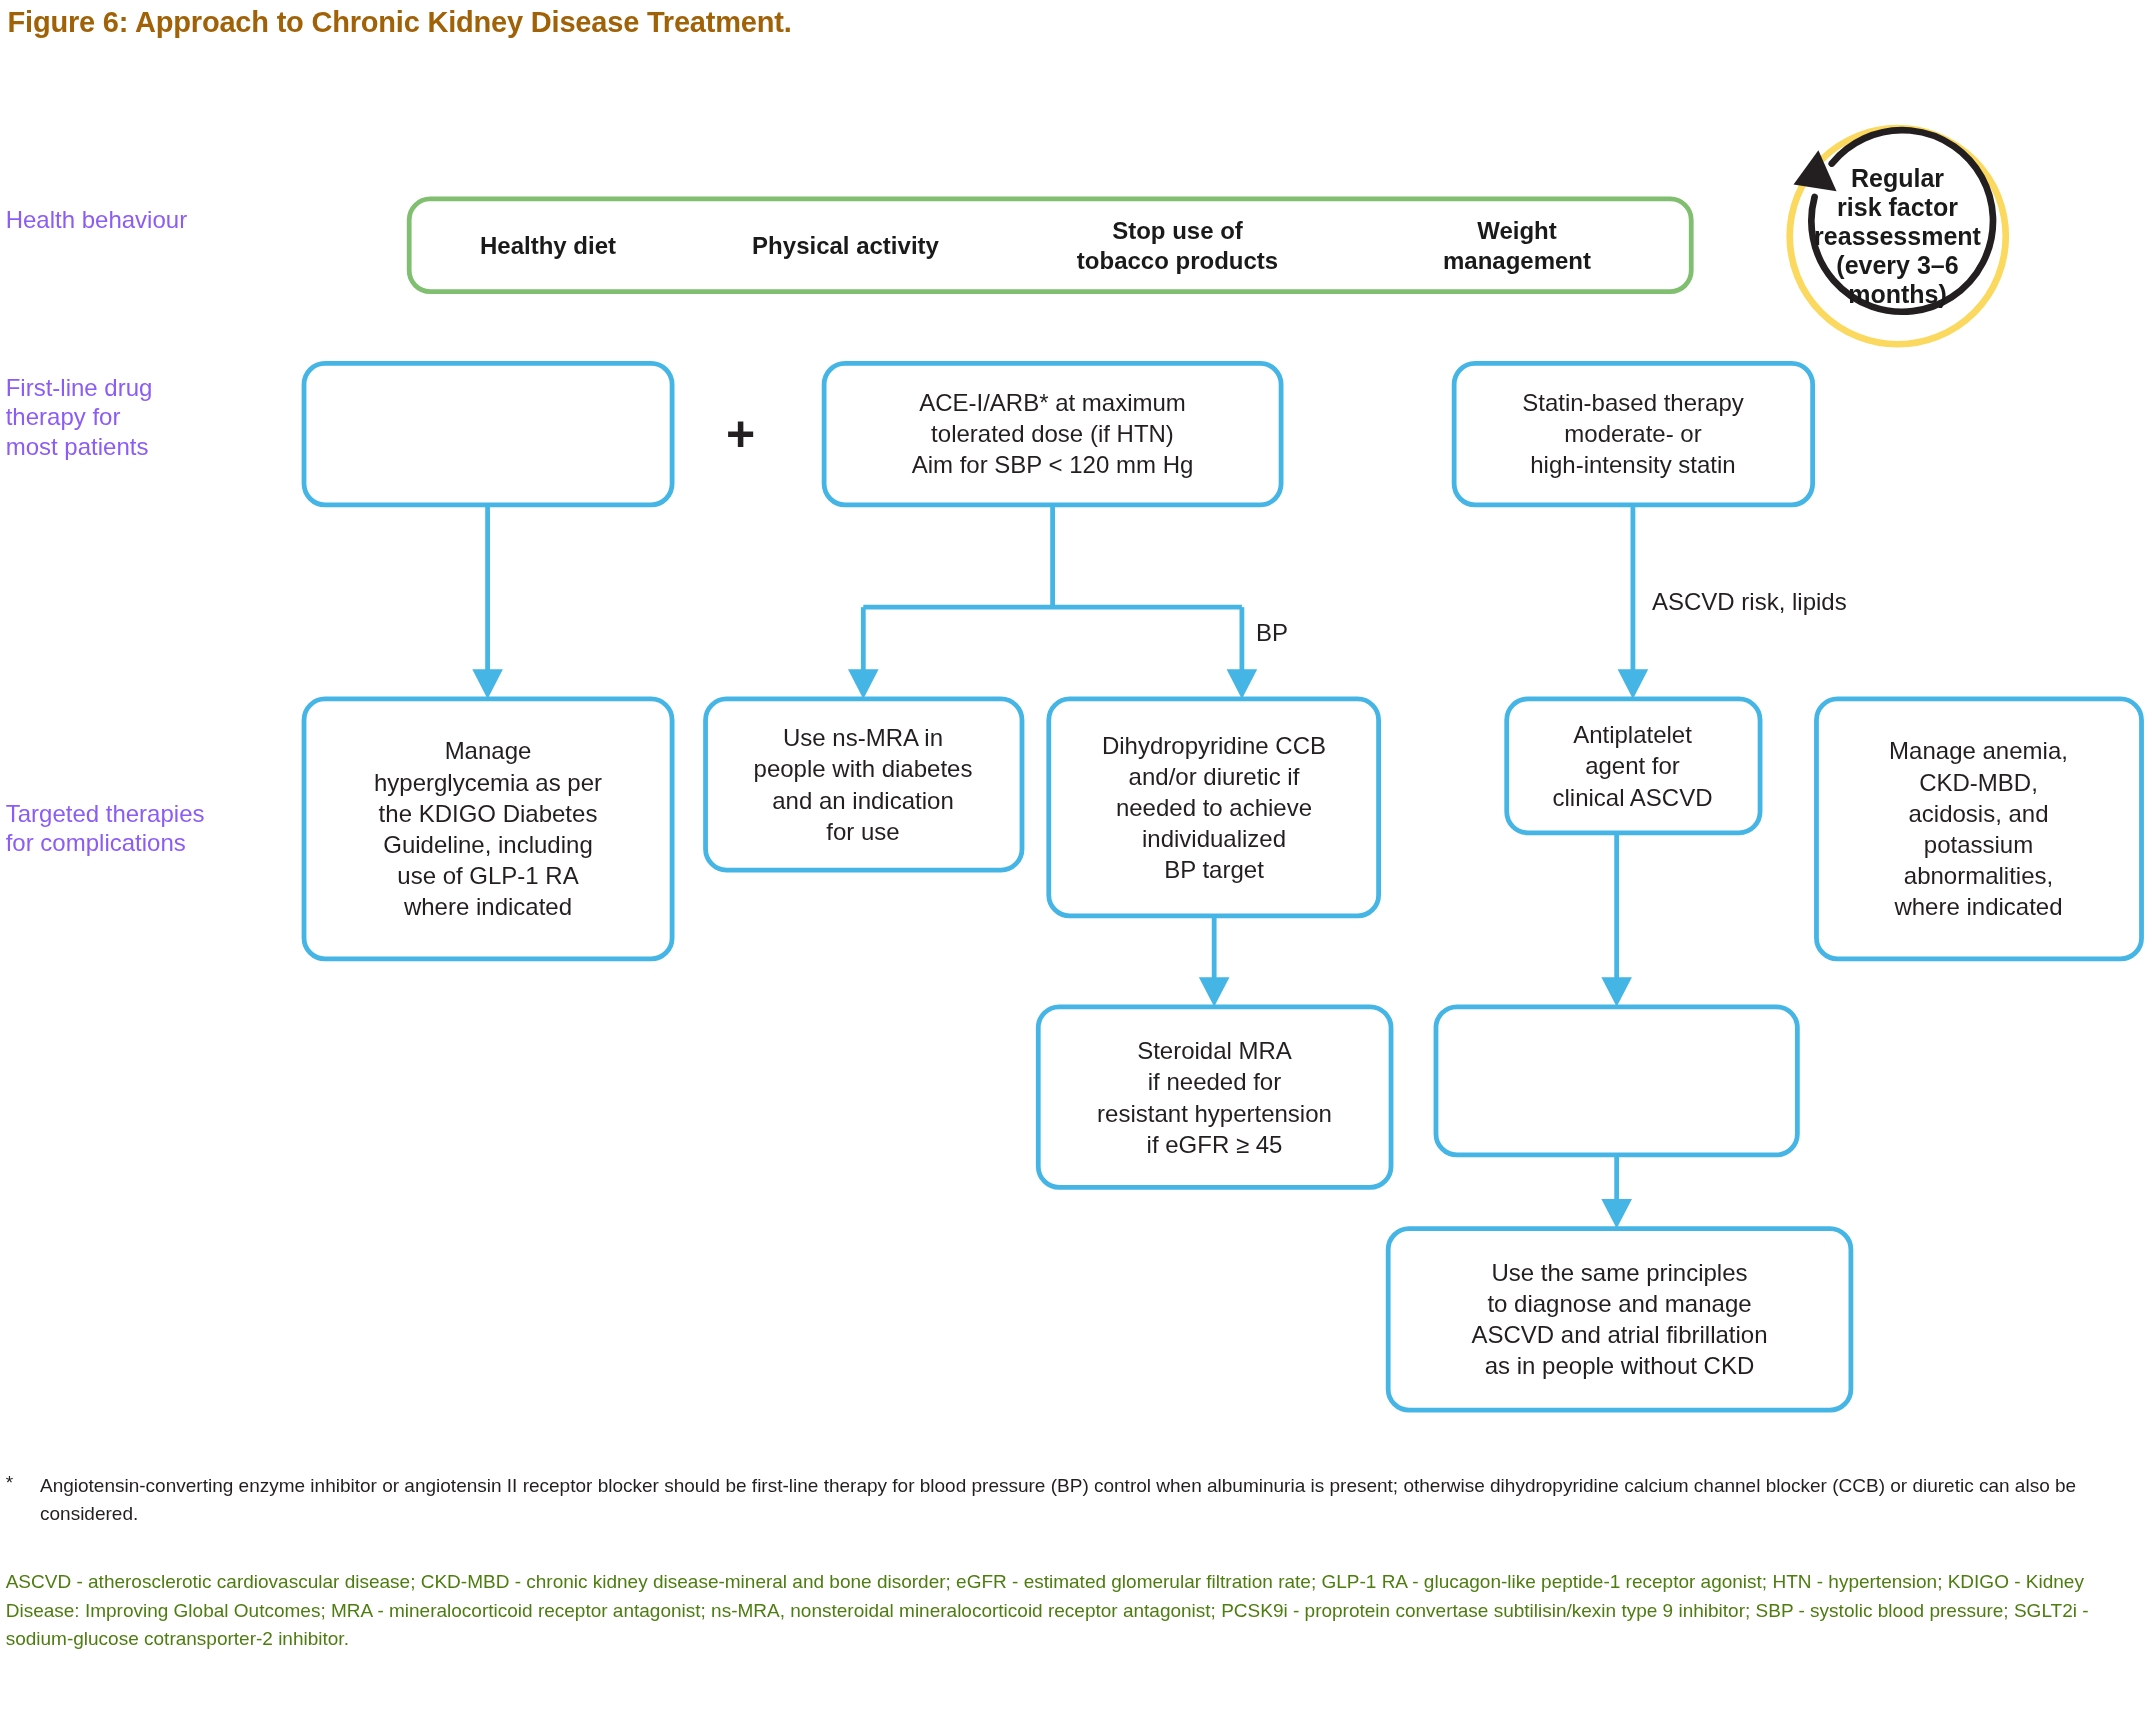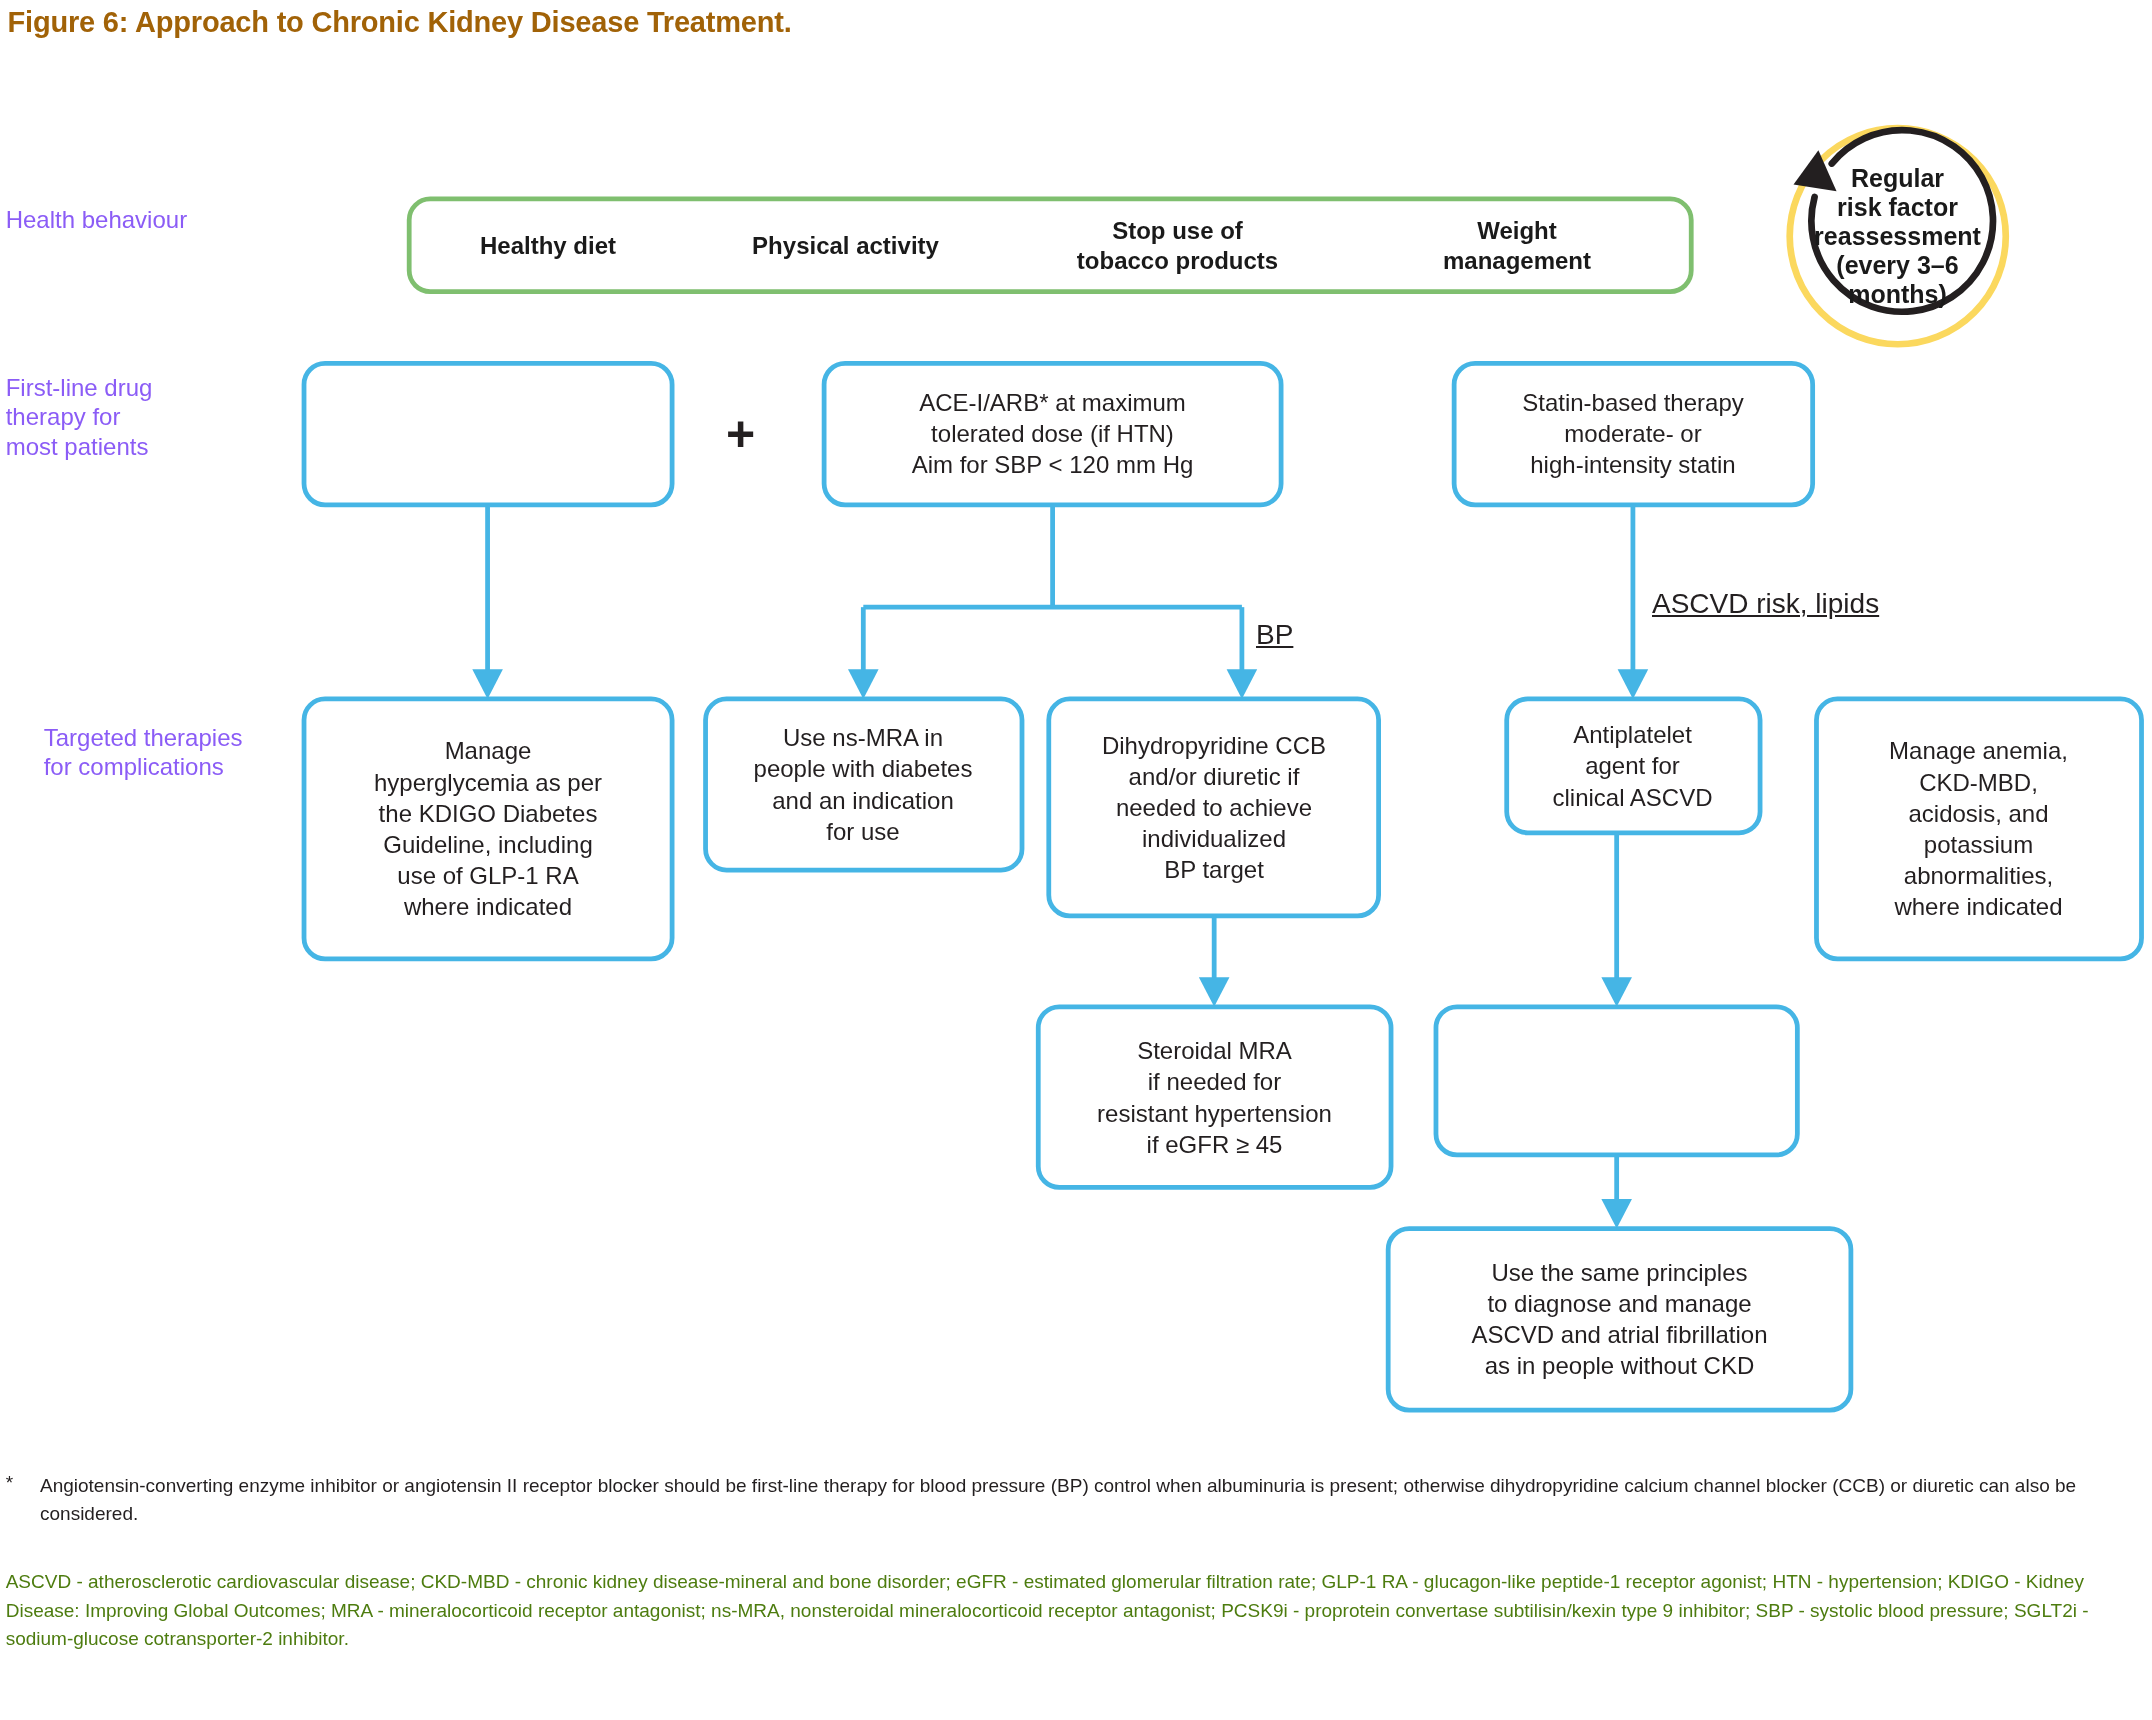--- a/index.html
+++ b/index.html
@@ -52,21 +52,21 @@
   .bandtext{
     position:absolute;
     text-align:center;
     font-size:24px;font-weight:bold;line-height:1.22;
     color:#1a1a1a;
     display:flex;align-items:center;justify-content:center;
     white-space:pre-line;
   }
   .edgelabel{
     position:absolute;
-    font-size:28px;color:#231f20;white-space:nowrap;text-decoration:underline;
+    font-size:24px;color:#231f20;white-space:nowrap;
   }
   .plus-sign{
     position:absolute;
     font-size:50px;font-weight:bold;color:#231f20;line-height:1;
   }
   .circ-text{
     position:absolute;
     text-align:center;
     font-size:25px;font-weight:bold;line-height:1.16;
     color:#1a1a1a;white-space:pre-line;
@@ -152,21 +152,21 @@
       <path class="circ-black" d="M 1916 171
                A 95 95 0 1 1 1898 206"></path>
       <polygon class="arrow-black" points="1902,157 1921,200 1876,193"></polygon>
     </g>
   </svg>
 
   <div class="row-label" style="left:5.7px;top:205px;width:287px;">Health behaviour</div>
   <div class="row-label" style="left:5.7px;top:373px;width:287px;white-space:pre-line;">First-line drug
 therapy for
 most patients</div>
-  <div class="row-label" style="left:5.7px;top:723px;width:296px;white-space:pre-line;margin-left:38px;">Targeted therapies
+  <div class="row-label" style="left:5.7px;top:799px;width:296px;white-space:pre-line;">Targeted therapies
 for complications</div>
 
   <div class="bandtext" style="left:421px;top:199px;width:254px;height:93px;">Healthy diet</div>
   <div class="bandtext" style="left:704px;top:199px;width:283px;height:93px;">Physical activity</div>
   <div class="bandtext" style="left:1015px;top:199px;width:325px;height:93px;">Stop use of
 tobacco products</div>
   <div class="bandtext" style="left:1369px;top:199px;width:296px;height:93px;">Weight
 management</div>
 
   <div class="circ-text" style="left:1773px;top:148px;width:249px;height:177px;">Regular

